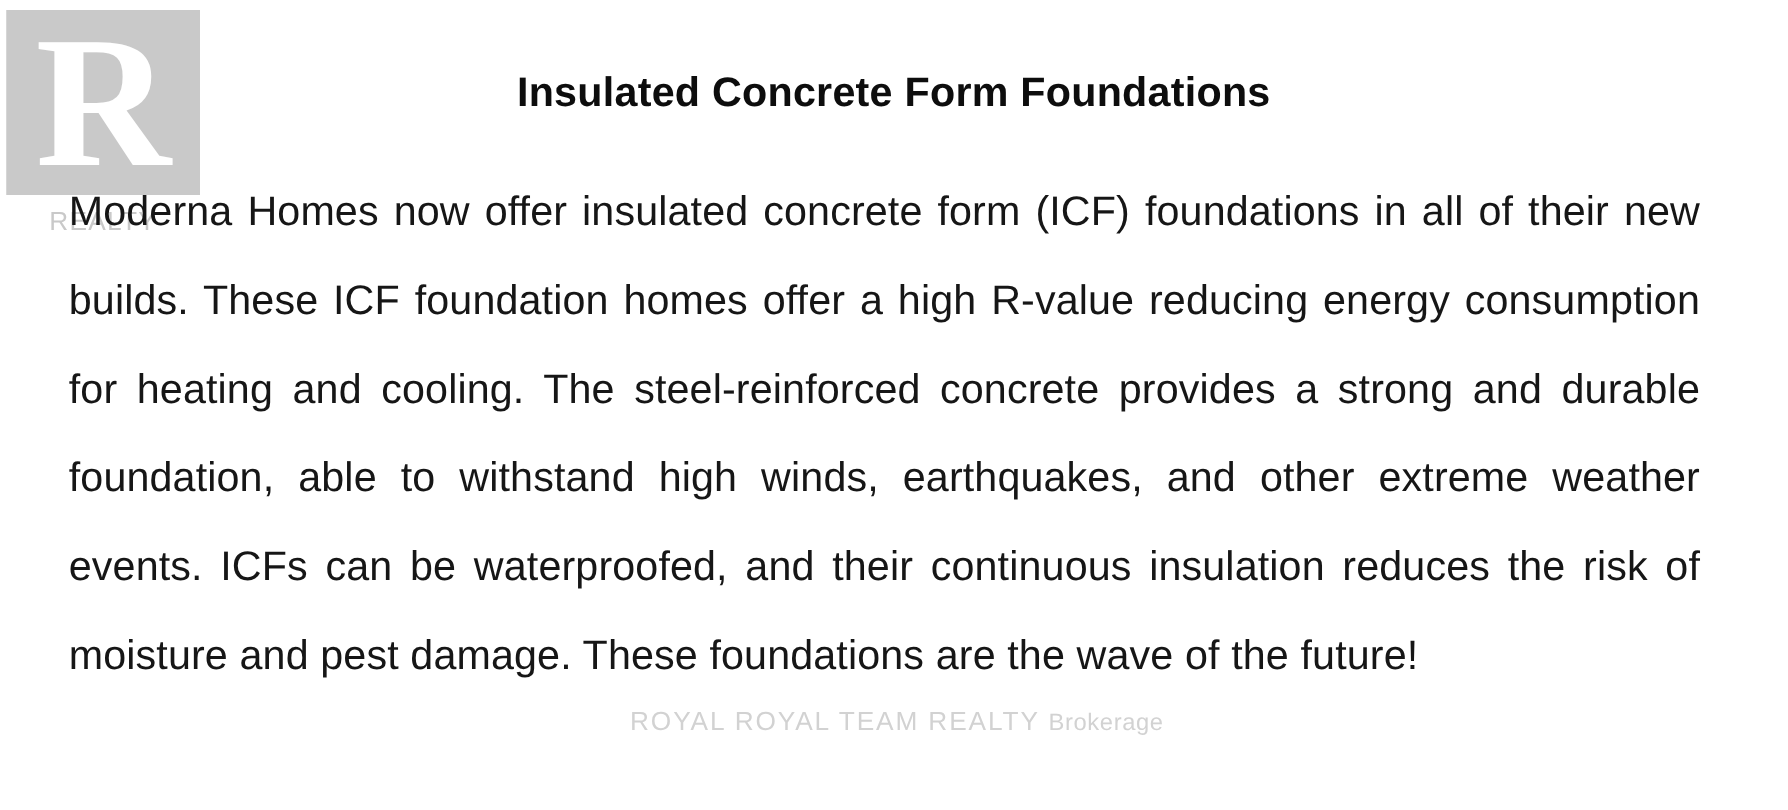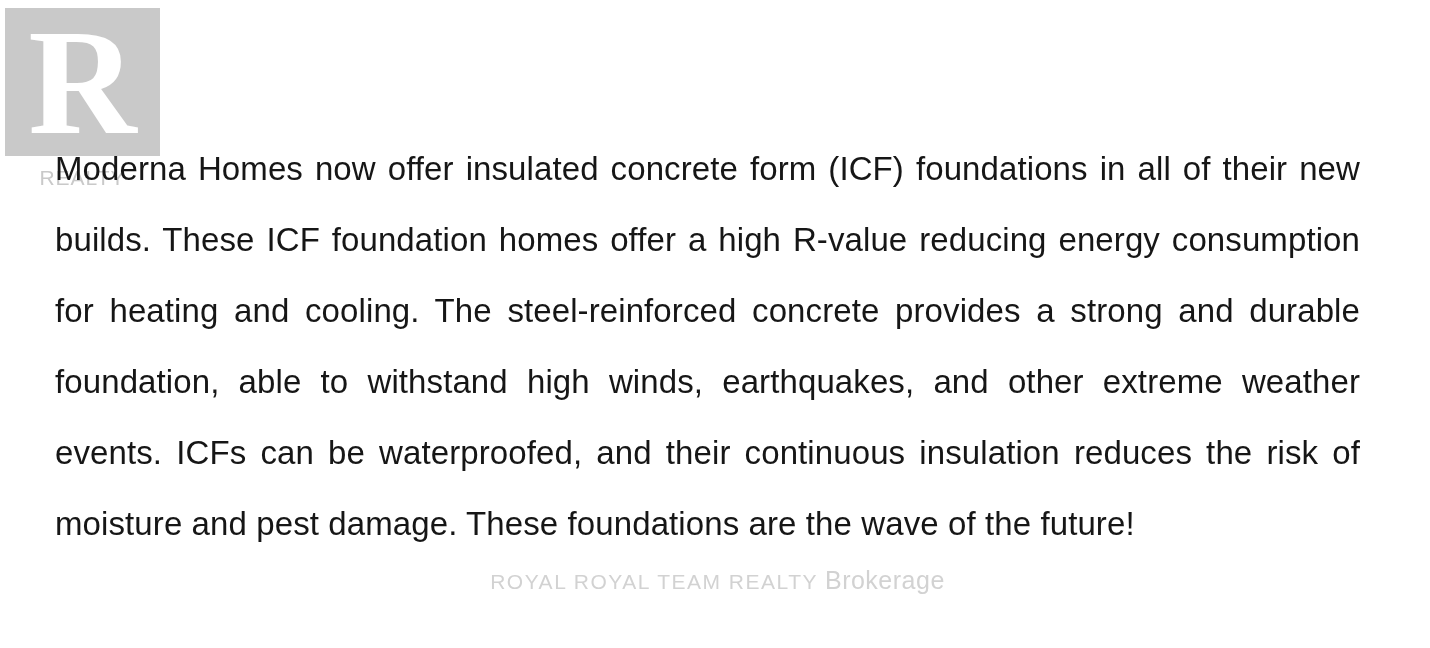--- a/index.html
+++ b/index.html
@@ -73,21 +73,21 @@
     text-align: center;
     font-family: "Liberation Sans", sans-serif;
     font-size: 21px;
     letter-spacing: 1.5px;
     color: #d2d2d2;
     pointer-events: none;
     user-select: none;
     white-space: nowrap;
   }
   .brokerage-mark .bk-sub {
-    font-size: 25px;
+    font-size: 19px;
     letter-spacing: 0.5px;
   }
 
   
   .content {
     position: absolute;
     left: 0;
     top: 0;
     width: 1430px;
     height: 648px;
@@ -120,20 +120,21 @@
 
 <div class="page">
 
   <div class="realtor-mark">
     <div class="realtor-block"></div>
     <div class="realtor-r">R</div>
     <div class="realtor-word">REALTY</div>
   </div>
 
   <div class="content">
+    <div class="doc-title">Insulated Concrete Form Foundations</div>
     <div class="doc-body">Moderna Homes now offer insulated concrete form (ICF) foundations in all of their new builds. These ICF foundation homes offer a high R-value reducing energy consumption for heating and cooling. The steel-reinforced concrete provides a strong and durable foundation, able to withstand high winds, earthquakes, and other extreme weather events. ICFs can be waterproofed, and their continuous insulation reduces the risk of moisture and pest damage. These foundations are the wave of the future!</div>
   </div>
 
   <div class="brokerage-mark">
     <span>ROYAL ROYAL TEAM REALTY</span>
     <span class="bk-sub">Brokerage</span>
   </div>
 
 </div>
 

